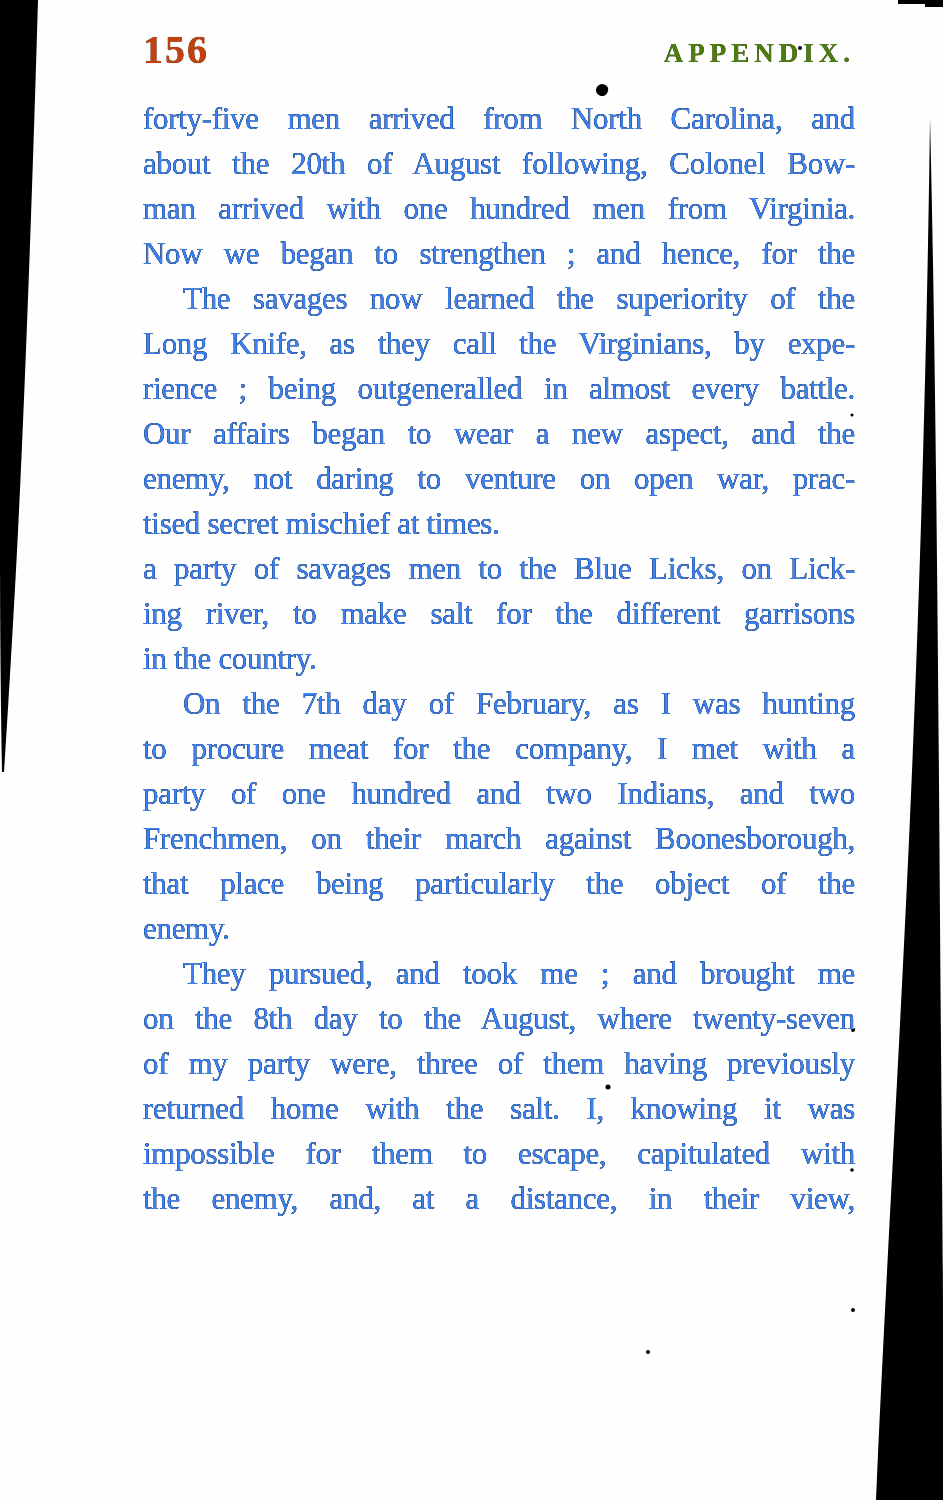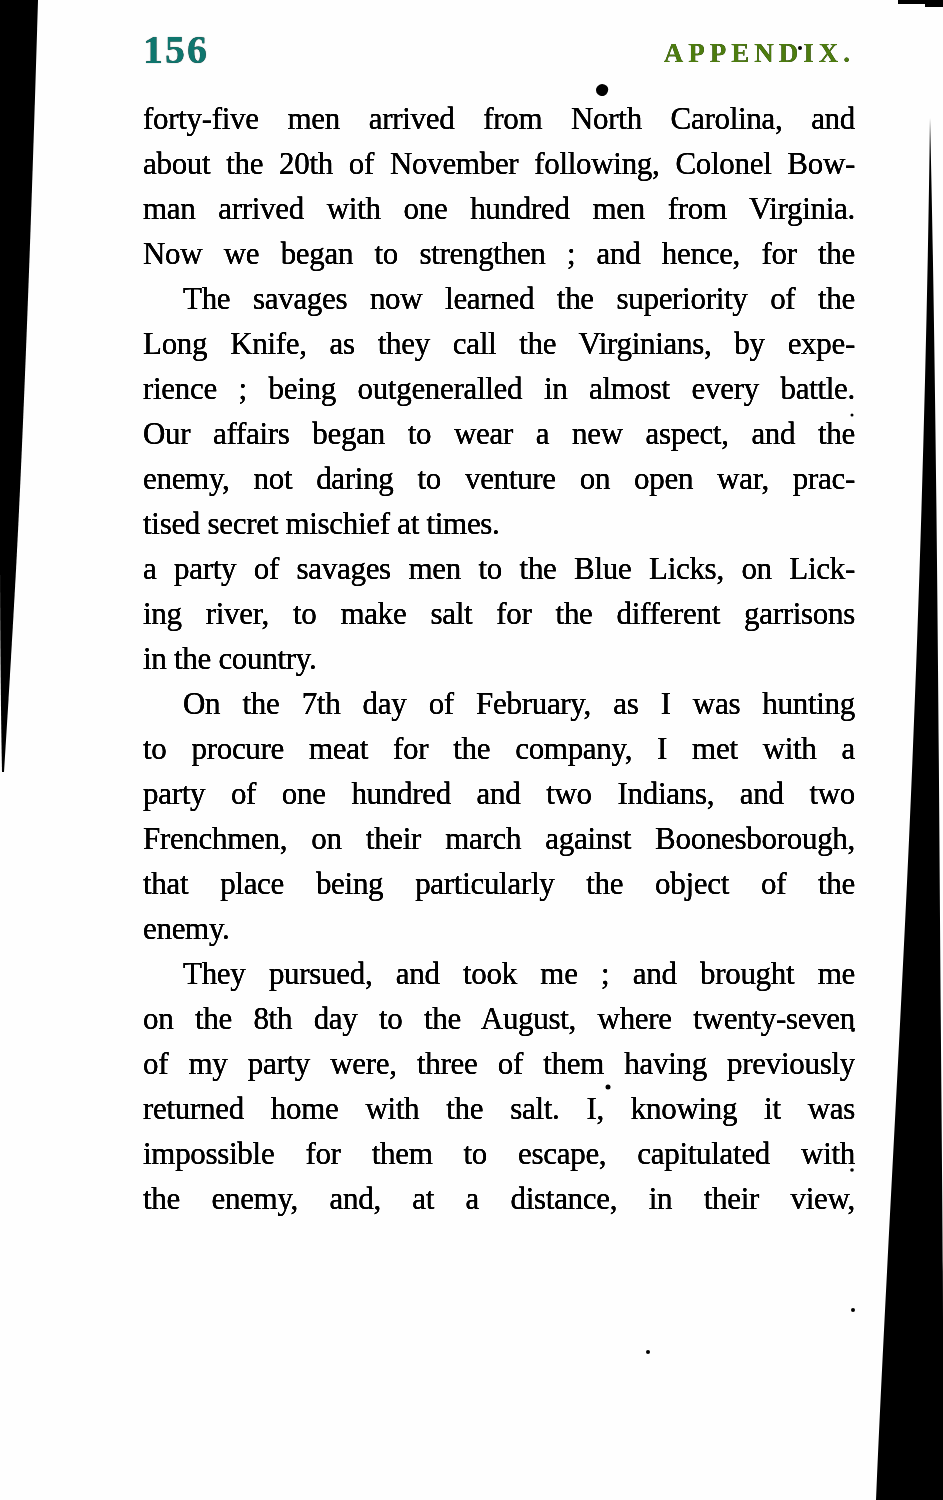--- a/index.html
+++ b/index.html
@@ -23,21 +23,21 @@
   }
   .header {
     position: absolute;
     left: 143px; top: 26px;
     width: 712px; height: 40px;
   }
   .page-number {
     position: absolute; left: 0; top: 0;
     font-size: 40px; font-weight: bold;
     letter-spacing: 2px;
-    color: #0f766e;
+    color: #c2410c;
     text-shadow: 0 0 0.7px #000;
   }
   .running-header {
     position: absolute; left: 0; right: 0; top: 12px;
     text-align: right;
     font-size: 27px; font-weight: bold;
     letter-spacing: 5px;
     color: #4d7c0f;
     text-shadow: 0 0 0.6px #000;
   }
@@ -49,21 +49,21 @@
     border-radius: 55% 45% 50% 50%;
     transform: rotate(20deg);
   }
   .text-block {
     position: absolute;
     left: 143px; top: 96px;
     width: 712px;
     font-size: 31px;
     line-height: 45px;
     letter-spacing: -0.3px;
-    color: #000000;
+    color: #3b82f6;
     text-shadow: 0 0 0.6px #000, 0 0 0.4px #000;
   }
   .line {
     height: 45px;
     overflow: hidden;
     text-align: justify;
     text-align-last: justify;
     white-space: normal;
   }
   .line.para-end { text-align-last: left; }
@@ -90,21 +90,21 @@
 
   <div class="header">
     <span class="page-number">156</span>
     <span class="running-header">APPENDIX.</span>
   </div>
 
   <div class="ink-dot"></div>
 
   <div class="text-block">
       <div class="line">forty-five men arrived from North Carolina, and</div>
-      <div class="line">about the 20th of November following, Colonel Bow-</div>
+      <div class="line">about the 20th of August following, Colonel Bow-</div>
       <div class="line">man arrived with one hundred men from Virginia.</div>
       <div class="line">Now we began to strengthen ; and hence, for the</div>
       <div class="line indent">The savages now learned the superiority of the</div>
       <div class="line">Long Knife, as they call the Virginians, by expe-</div>
       <div class="line">rience ; being outgeneralled in almost every battle.</div>
       <div class="line">Our affairs began to wear a new aspect, and the</div>
       <div class="line">enemy, not daring to venture on open war, prac-</div>
       <div class="line para-end">tised secret mischief at times.</div>
       <div class="line">a party of savages men to the Blue Licks, on Lick-</div>
       <div class="line">ing river, to make salt for the different garrisons</div>

